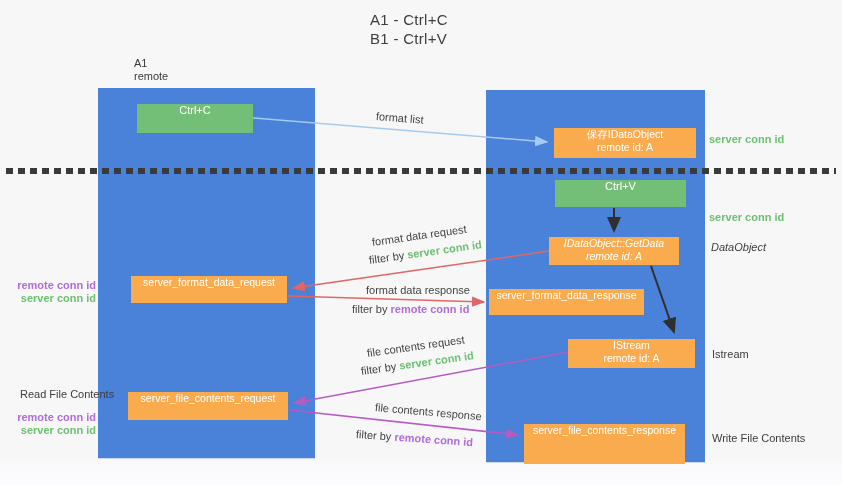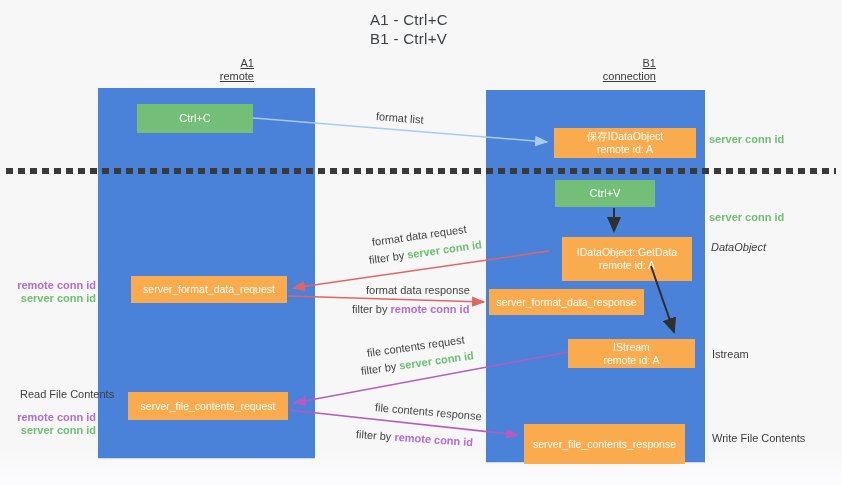--- a/index.html
+++ b/index.html
@@ -14,50 +14,49 @@
     overflow:hidden;
   }
   .abs{position:absolute;}
   .title{
     left:370px;top:10px;
     font-size:15px;line-height:19px;
     color:#3c4043;letter-spacing:.3px;
   }
   .col-header{
     top:57px;width:120px;
-    text-align:right;
+    text-align:left;
     font-size:11px;line-height:13px;
     color:#3a3a3a;
-    text-decoration:underline;
   }
   .hdr-left{left:134px;}
   .hdr-right{left:536px;}
   .lifeline{
     background:#4a81d9;
     box-shadow:0 1px 0 #c9d7f2;
   }
   .lifeline-left{left:98px;top:88px;width:217px;height:370px;}
   .lifeline-right{left:486px;top:90px;width:219px;height:372px;}
   .divider{
     left:6px;top:168px;width:830px;height:6px;
     background:repeating-linear-gradient(90deg,#3a3a3a 0 7px,transparent 7px 12px);
   }
   .box{
     display:flex;flex-direction:column;
-    align-items:center;justify-content:center;
+    align-items:center;justify-content:flex-start;
     color:#ffffff;text-align:center;
     font-size:10.5px;line-height:13px;
     white-space:nowrap;
   }
   .box.green{background:#74bf78;font-size:11px;}
   .box.orange{background:#f9ab4d;}
   .b-ctrl-c{left:137px;top:104px;width:116px;height:29px;}
   .b-save{left:554px;top:128px;width:142px;height:30px;}
-  .b-ctrl-v{left:555px;top:180px;width:100px;height:27px;}
-  .b-getdata{left:562px;top:237px;width:130px;height:44px;}
+  .b-ctrl-v{left:555px;top:180px;width:131px;height:27px;}
+  .b-getdata{left:549px;top:237px;width:130px;height:28px;font-style:italic;}
   .b-fmt-req{left:131px;top:276px;width:156px;height:27px;}
   .b-fmt-resp{left:489px;top:289px;width:155px;height:26px;}
   .b-istream{left:568px;top:339px;width:127px;height:29px;}
   .b-file-req{left:128px;top:392px;width:160px;height:28px;}
   .b-file-resp{left:524px;top:424px;width:161px;height:40px;}
   .arrows{left:0;top:0;pointer-events:none;}
   .elabel{
     font-size:11px;color:#444;white-space:nowrap;
     transform-origin:left center;
   }
@@ -73,24 +72,20 @@
 <div class="canvas">
 
   <div class="abs title">
     <div>A1 - Ctrl+C</div>
     <div>B1 - Ctrl+V</div>
   </div>
 
   <div class="abs col-header hdr-left">
     <div>A1</div>
     <div>remote</div>
-  </div>
-  <div class="abs col-header hdr-right">
-    <div>B1</div>
-    <div>connection</div>
   </div>
 
   <div class="abs lifeline lifeline-left"></div>
   <div class="abs lifeline lifeline-right"></div>
 
   <div class="abs divider"></div>
 
   <div class="abs box green b-ctrl-c">
     <div>Ctrl+C</div>
   </div>

